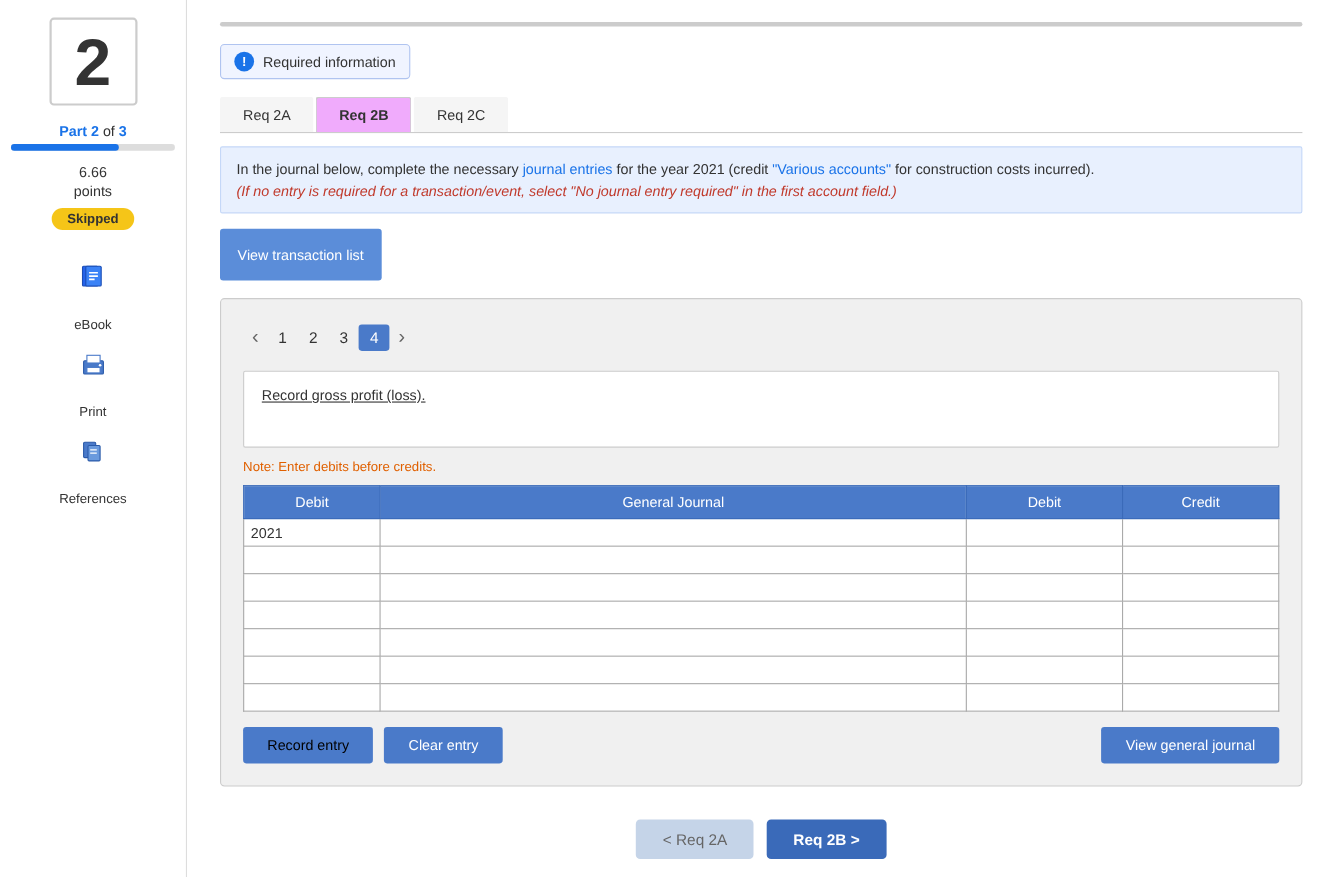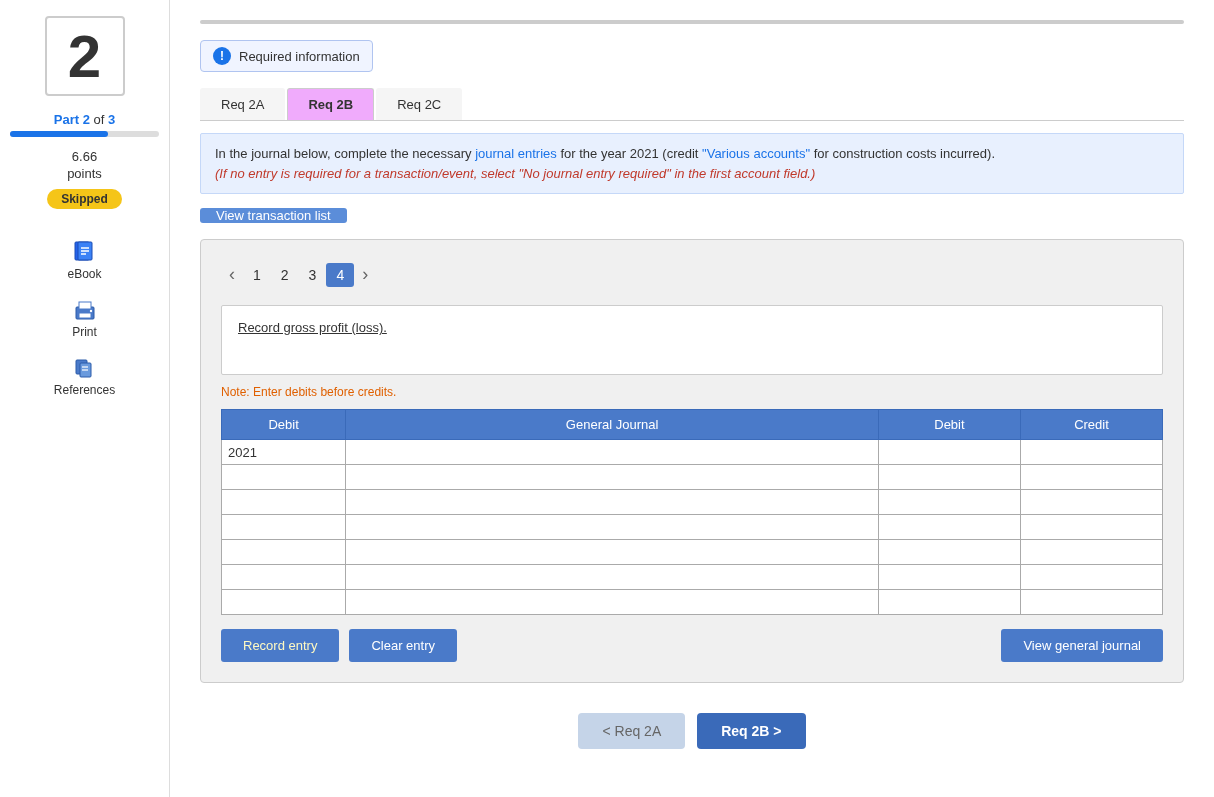--- a/index.html
+++ b/index.html
@@ -11,21 +11,21 @@
     .sidebar { width: 170px; min-width: 170px; padding: 16px 10px; border-right: 1px solid #ddd; display: flex; flex-direction: column; align-items: center; }
     .step-number-box { border: 2px solid #ccc; border-radius: 4px; width: 80px; height: 80px; display: flex; align-items: center; justify-content: center; font-size: 60px; font-weight: bold; color: #333; margin-bottom: 16px; }
     .part-label { font-size: 13px; color: #333; margin-bottom: 4px; text-align: right; }
     .part-label span { color: #1a73e8; font-weight: bold; }
     .progress-bar-container { width: 100%; height: 6px; background: #ddd; border-radius: 3px; margin-bottom: 12px; }
     .progress-bar-fill { height: 100%; background: #1a73e8; border-radius: 3px; width: 66%; }
     .points-label { font-size: 13px; color: #333; margin-bottom: 2px; }
     .points-value { font-size: 13px; color: #333; margin-bottom: 8px; }
     .skipped-badge { background: #f5c518; color: #333; font-size: 12px; font-weight: bold; padding: 3px 14px; border-radius: 12px; margin-bottom: 20px; }
     .sidebar-icon-group { display: flex; flex-direction: column; align-items: center; gap: 16px; margin-top: 10px; }
-    .sidebar-icon-item { display: flex; flex-direction: column; align-items: center; gap: 0; cursor: pointer; }
+    .sidebar-icon-item { display: flex; flex-direction: column; align-items: center; gap: 21px; cursor: pointer; }
     .sidebar-icon-item svg { width: 28px; height: 28px; }
     .sidebar-icon-label { font-size: 12px; color: #333; }
 
     
     .main-content { flex: 1; padding: 20px 30px 30px 30px; overflow: auto; }
 
     .top-bar { display: flex; align-items: center; margin-bottom: 16px; }
     .progress-line { flex: 1; height: 4px; background: #ccc; border-radius: 2px; }
 
     .required-info-banner { display: flex; align-items: center; gap: 8px; background: #f0f4ff; border: 1px solid #b0c4f0; border-radius: 4px; padding: 6px 12px; margin-bottom: 16px; width: fit-content; }
@@ -33,21 +33,21 @@
     .required-info-text { font-size: 13px; color: #333; }
 
     .tabs-row { display: flex; border-bottom: 1px solid #ccc; margin-bottom: 12px; }
     .tab { padding: 8px 20px; font-size: 13px; cursor: pointer; border: 1px solid transparent; border-bottom: none; background: #f5f5f5; color: #333; margin-right: 2px; border-radius: 3px 3px 0 0; }
     .tab.active { background: #f0abfc; border-color: #ccc; border-bottom-color: #fff; font-weight: bold; }
 
     .instruction-box { background: #e8f0fe; border: 1px solid #c5d8f8; padding: 10px 14px; font-size: 13px; line-height: 1.5; margin-bottom: 14px; border-radius: 2px; }
     .instruction-box .blue-text { color: #1a73e8; }
     .instruction-box .red-text { color: #c0392b; font-style: italic; }
 
-    .view-transaction-btn { background: #5b8dd9; color: white; border: none; padding: 0 16px; font-size: 13px; border-radius: 3px; cursor: pointer; margin-bottom: 16px; }
+    .view-transaction-btn { background: #5b8dd9; color: white; border: none; padding: 16px 16px; font-size: 13px; border-radius: 3px; cursor: pointer; margin-bottom: 16px; }
 
     
     .worksheet-container { background: #f0f0f0; border: 1px solid #ccc; border-radius: 4px; padding: 20px; }
     .worksheet-title { font-size: 18px; font-weight: bold; color: #333; margin-bottom: 16px; }
 
     .pagination-row { display: flex; align-items: center; margin-bottom: 16px; }
     .page-arrow { font-size: 18px; color: #666; cursor: pointer; padding: 4px 8px; }
     .page-num { font-size: 14px; color: #333; padding: 4px 10px; cursor: pointer; }
     .page-num.active { background: #4a7ac9; color: white; border-radius: 3px; }
 
@@ -57,21 +57,21 @@
 
     .journal-table { width: 100%; border-collapse: collapse; margin-bottom: 14px; }
     .journal-table th { background: #4a7ac9; color: white; text-align: center; padding: 7px 8px; font-size: 13px; font-weight: normal; border: 1px solid #3a6ab9; }
     .journal-table td { border: 1px solid #aaa; padding: 3px 6px; height: 24px; background: white; }
     .journal-table td.date-cell { width: 70px; text-align: left; font-size: 13px; }
     .journal-table td.journal-cell { width: 300px; }
     .journal-table td.number-cell { width: 80px; }
     .journal-table td input { width: 100%; border: none; outline: none; font-size: 12px; padding: 1px 2px; height: 18px; }
 
     .action-buttons { display: flex; gap: 10px; }
-    .btn-record { background: #4a7ac9; color: #fef9c3; border: none; padding: 9px 22px; font-size: 13px; border-radius: 3px; cursor: pointer; }
+    .btn-record { background: #4a7ac9; color: #000000; border: none; padding: 9px 22px; font-size: 13px; border-radius: 3px; cursor: pointer; }
     .btn-clear { background: #4a7ac9; color: #ffffff; border: none; padding: 9px 22px; font-size: 13px; border-radius: 3px; cursor: pointer; }
     .btn-view-journal { background: #4a7ac9; color: white; border: none; padding: 9px 22px; font-size: 13px; border-radius: 3px; cursor: pointer; margin-left: auto; }
 
     
     .bottom-nav { display: flex; justify-content: center; gap: 12px; margin-top: 30px; }
     .btn-nav-prev { background: #c5d4e8; color: #666; border: none; padding: 10px 24px; font-size: 14px; border-radius: 4px; cursor: pointer; }
     .btn-nav-next { background: #3a6ab9; color: white; border: none; padding: 10px 24px; font-size: 14px; border-radius: 4px; cursor: pointer; font-weight: bold; }
   </style>
 </head>
 <body>

